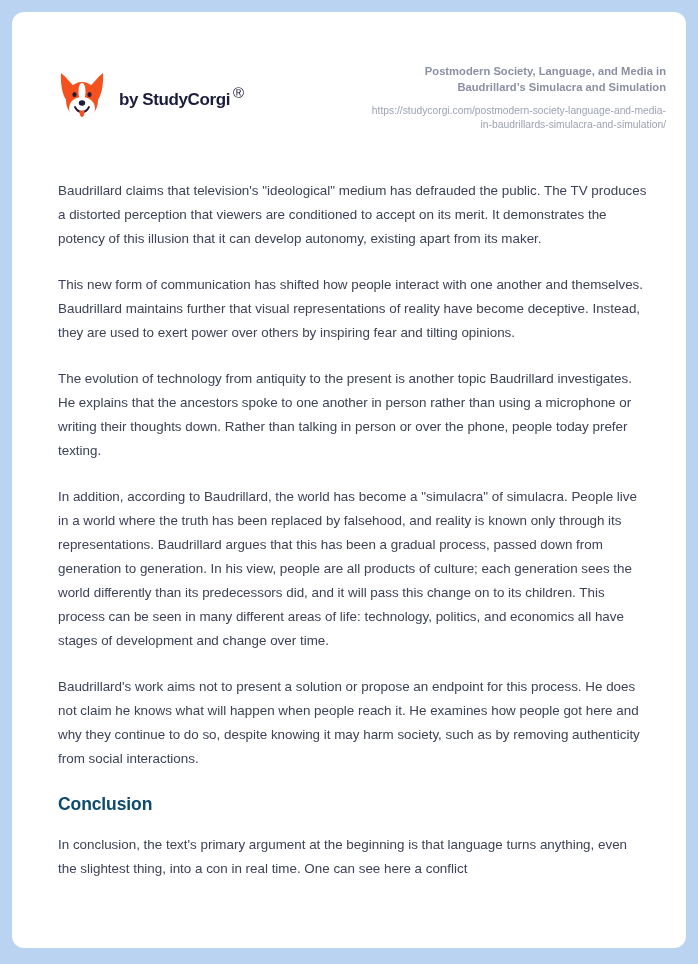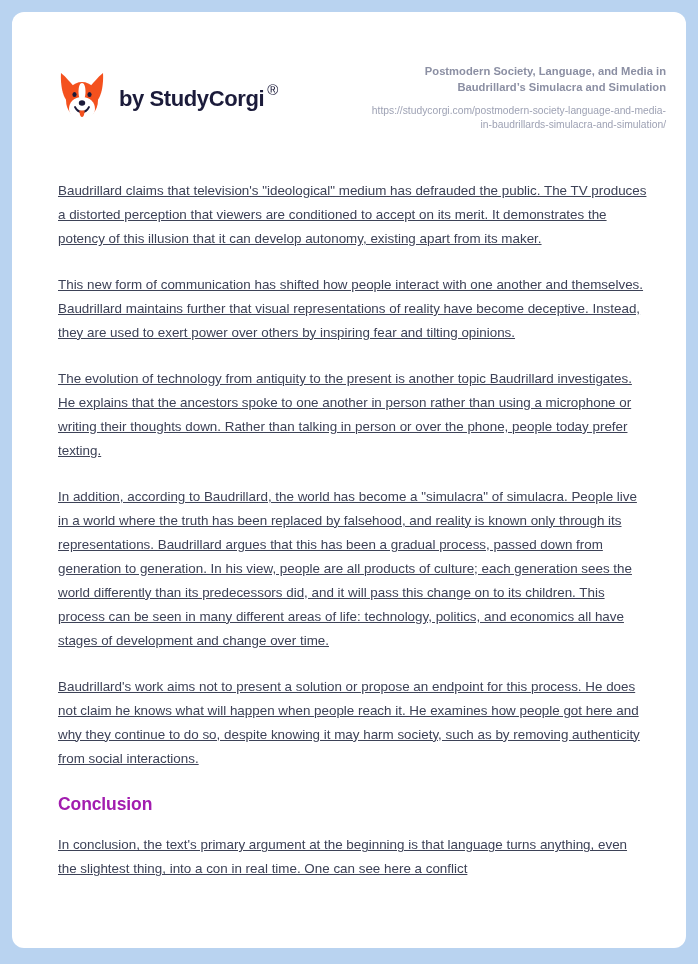--- a/index.html
+++ b/index.html
@@ -50,21 +50,21 @@
   }
 
   .brand-wordmark {
     display: flex;
     align-items: flex-start;
     margin-left: 13px;
     white-space: nowrap;
   }
 
   .brand-text {
-    font-size: 22px;
+    font-size: 17px;
     font-weight: bold;
     color: #1b1b3a;
     letter-spacing: -0.4px;
     line-height: 1;
     padding-top: 6px;
   }
 
   .brand-reg {
     font-size: 15px;
     color: #1b1b3a;
@@ -103,31 +103,30 @@
   .doc-body {
     padding: 46px 37px 0 46px;
     box-sizing: border-box;
   }
 
   .doc-body p {
     font-size: 13.4px;
     line-height: 1.79;
     color: #3d4257;
     margin: 0 0 22px 0;
-    text-decoration: underline;
   }
 
   .doc-body p:last-child {
     margin-bottom: 2px;
   }
 
   .section-heading {
     font-size: 17.5px;
     font-weight: bold;
-    color: #a21caf;
+    color: #0c4a6e;
     margin: 8px 0 18px 0;
     line-height: 1.3;
     letter-spacing: -0.1px;
   }
 </style>
 </head>
 <body>
 
 <div class="page-card">
 

